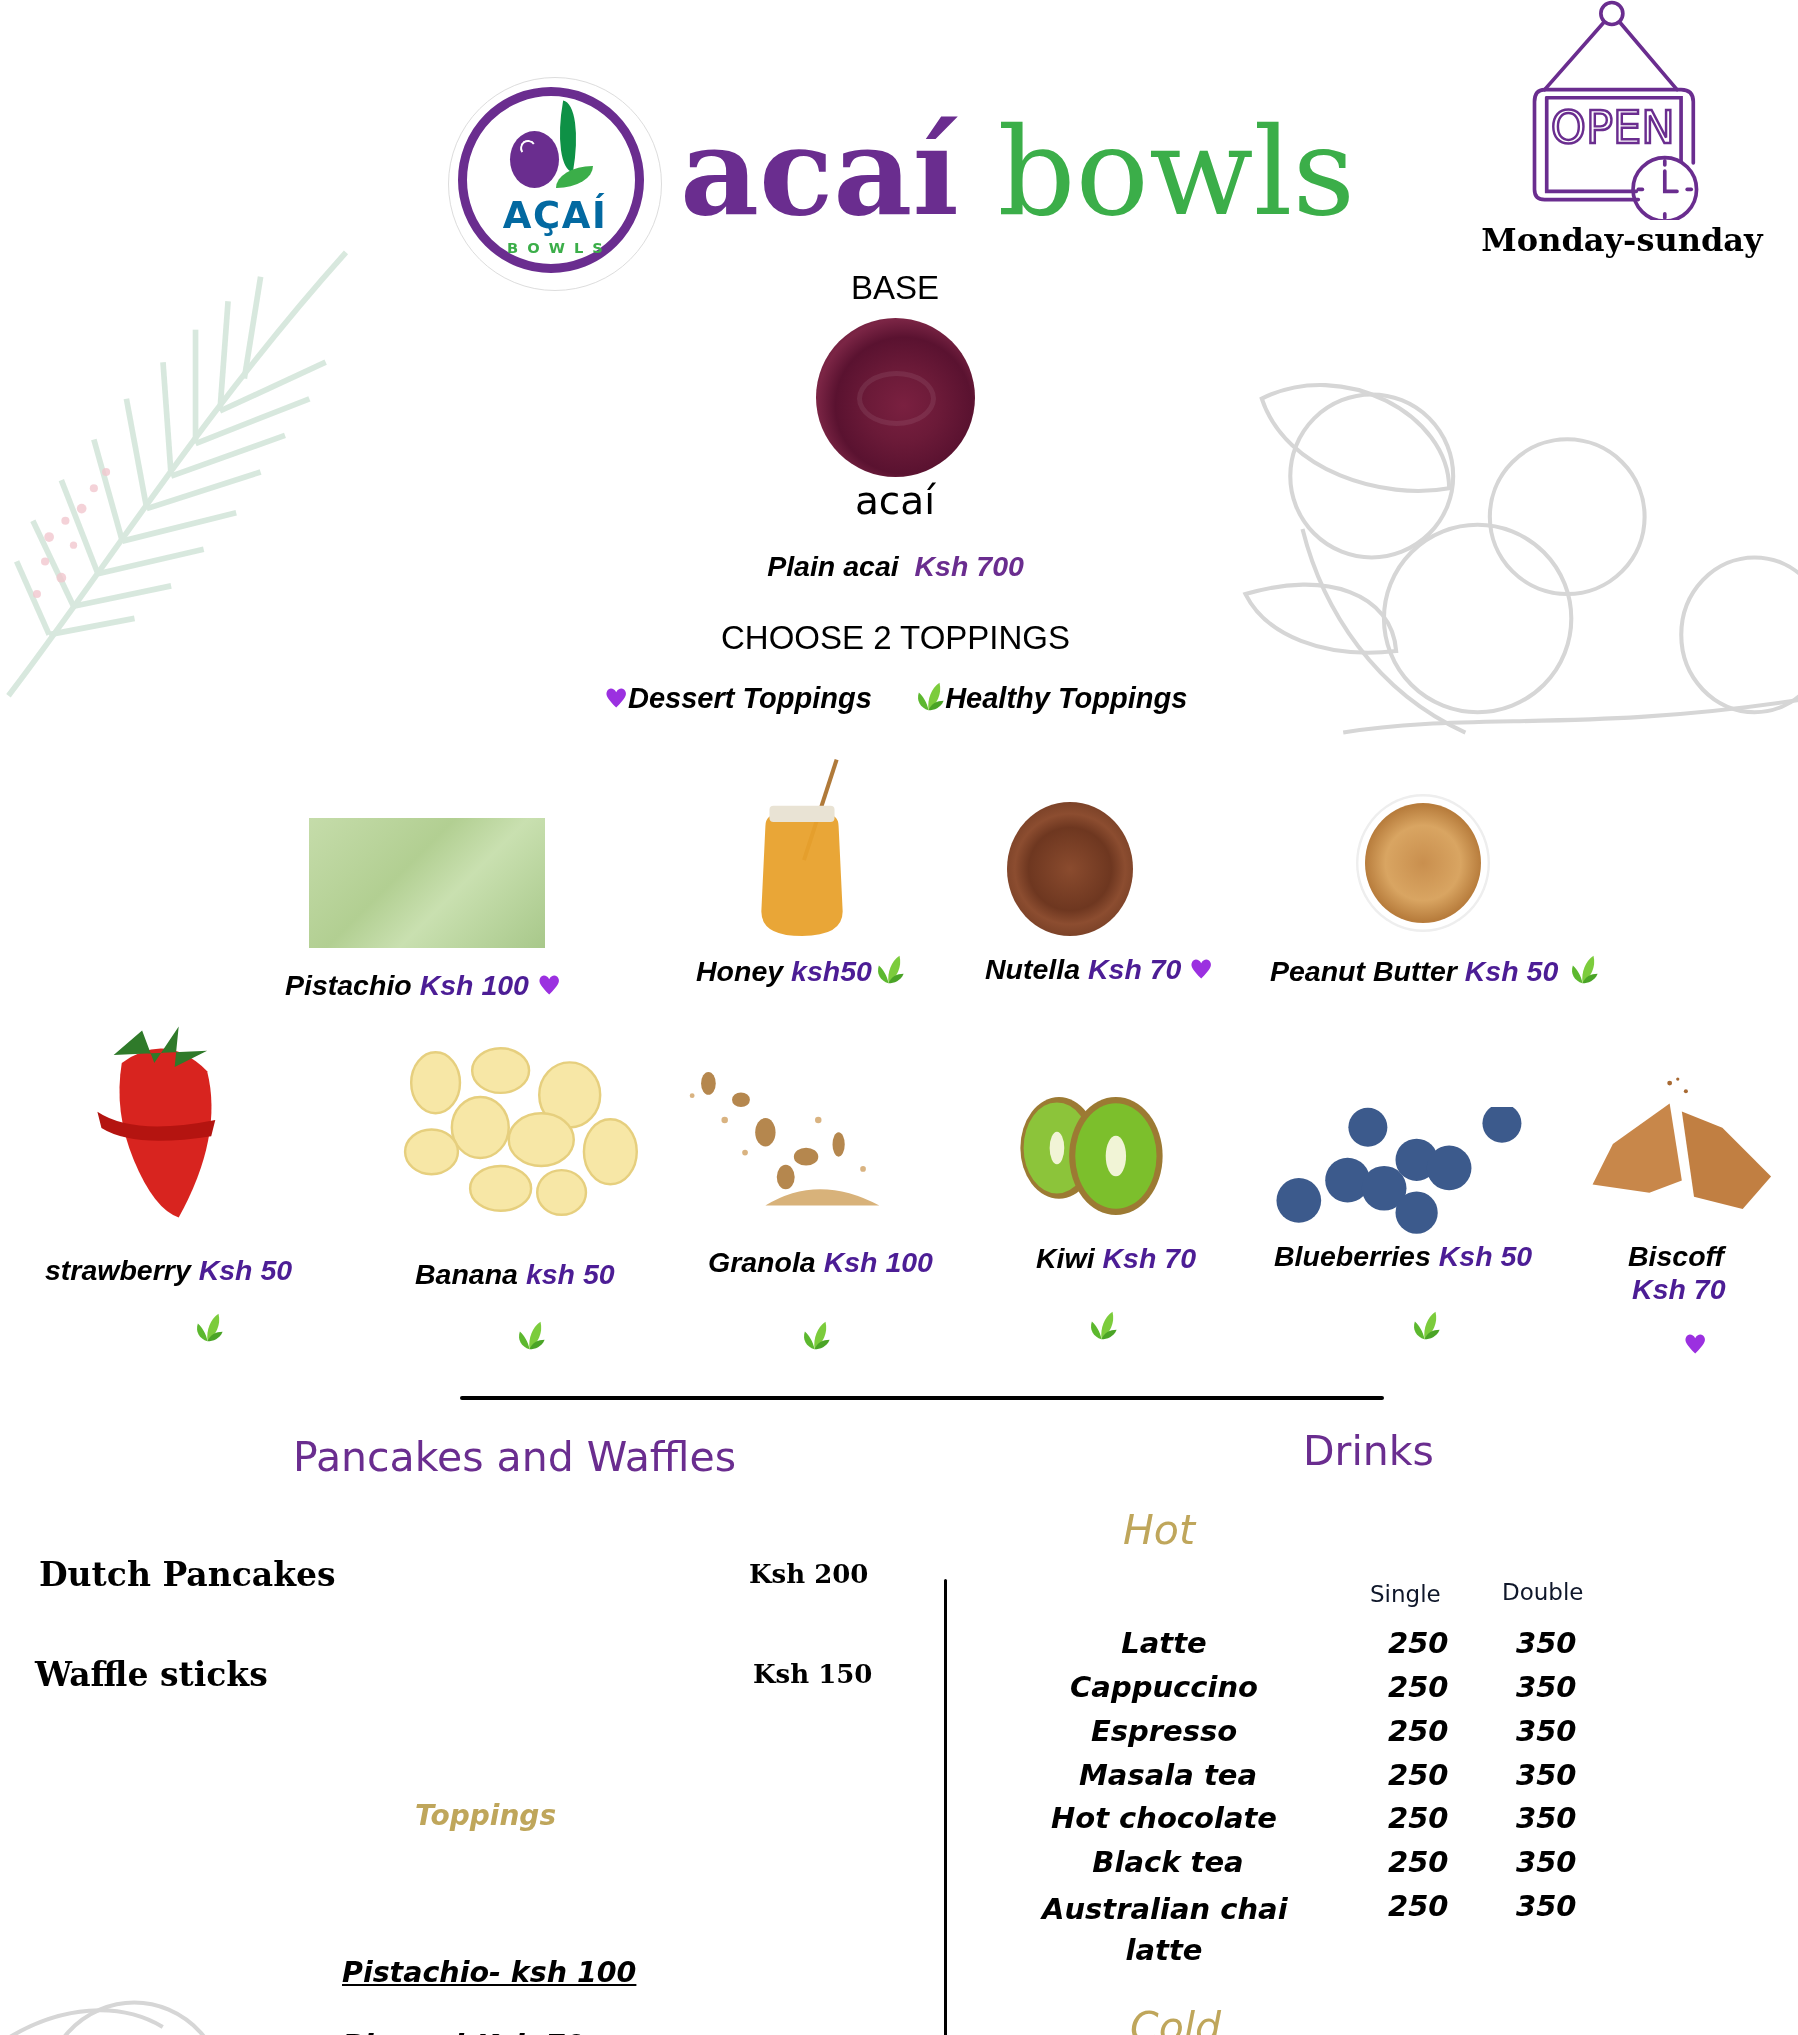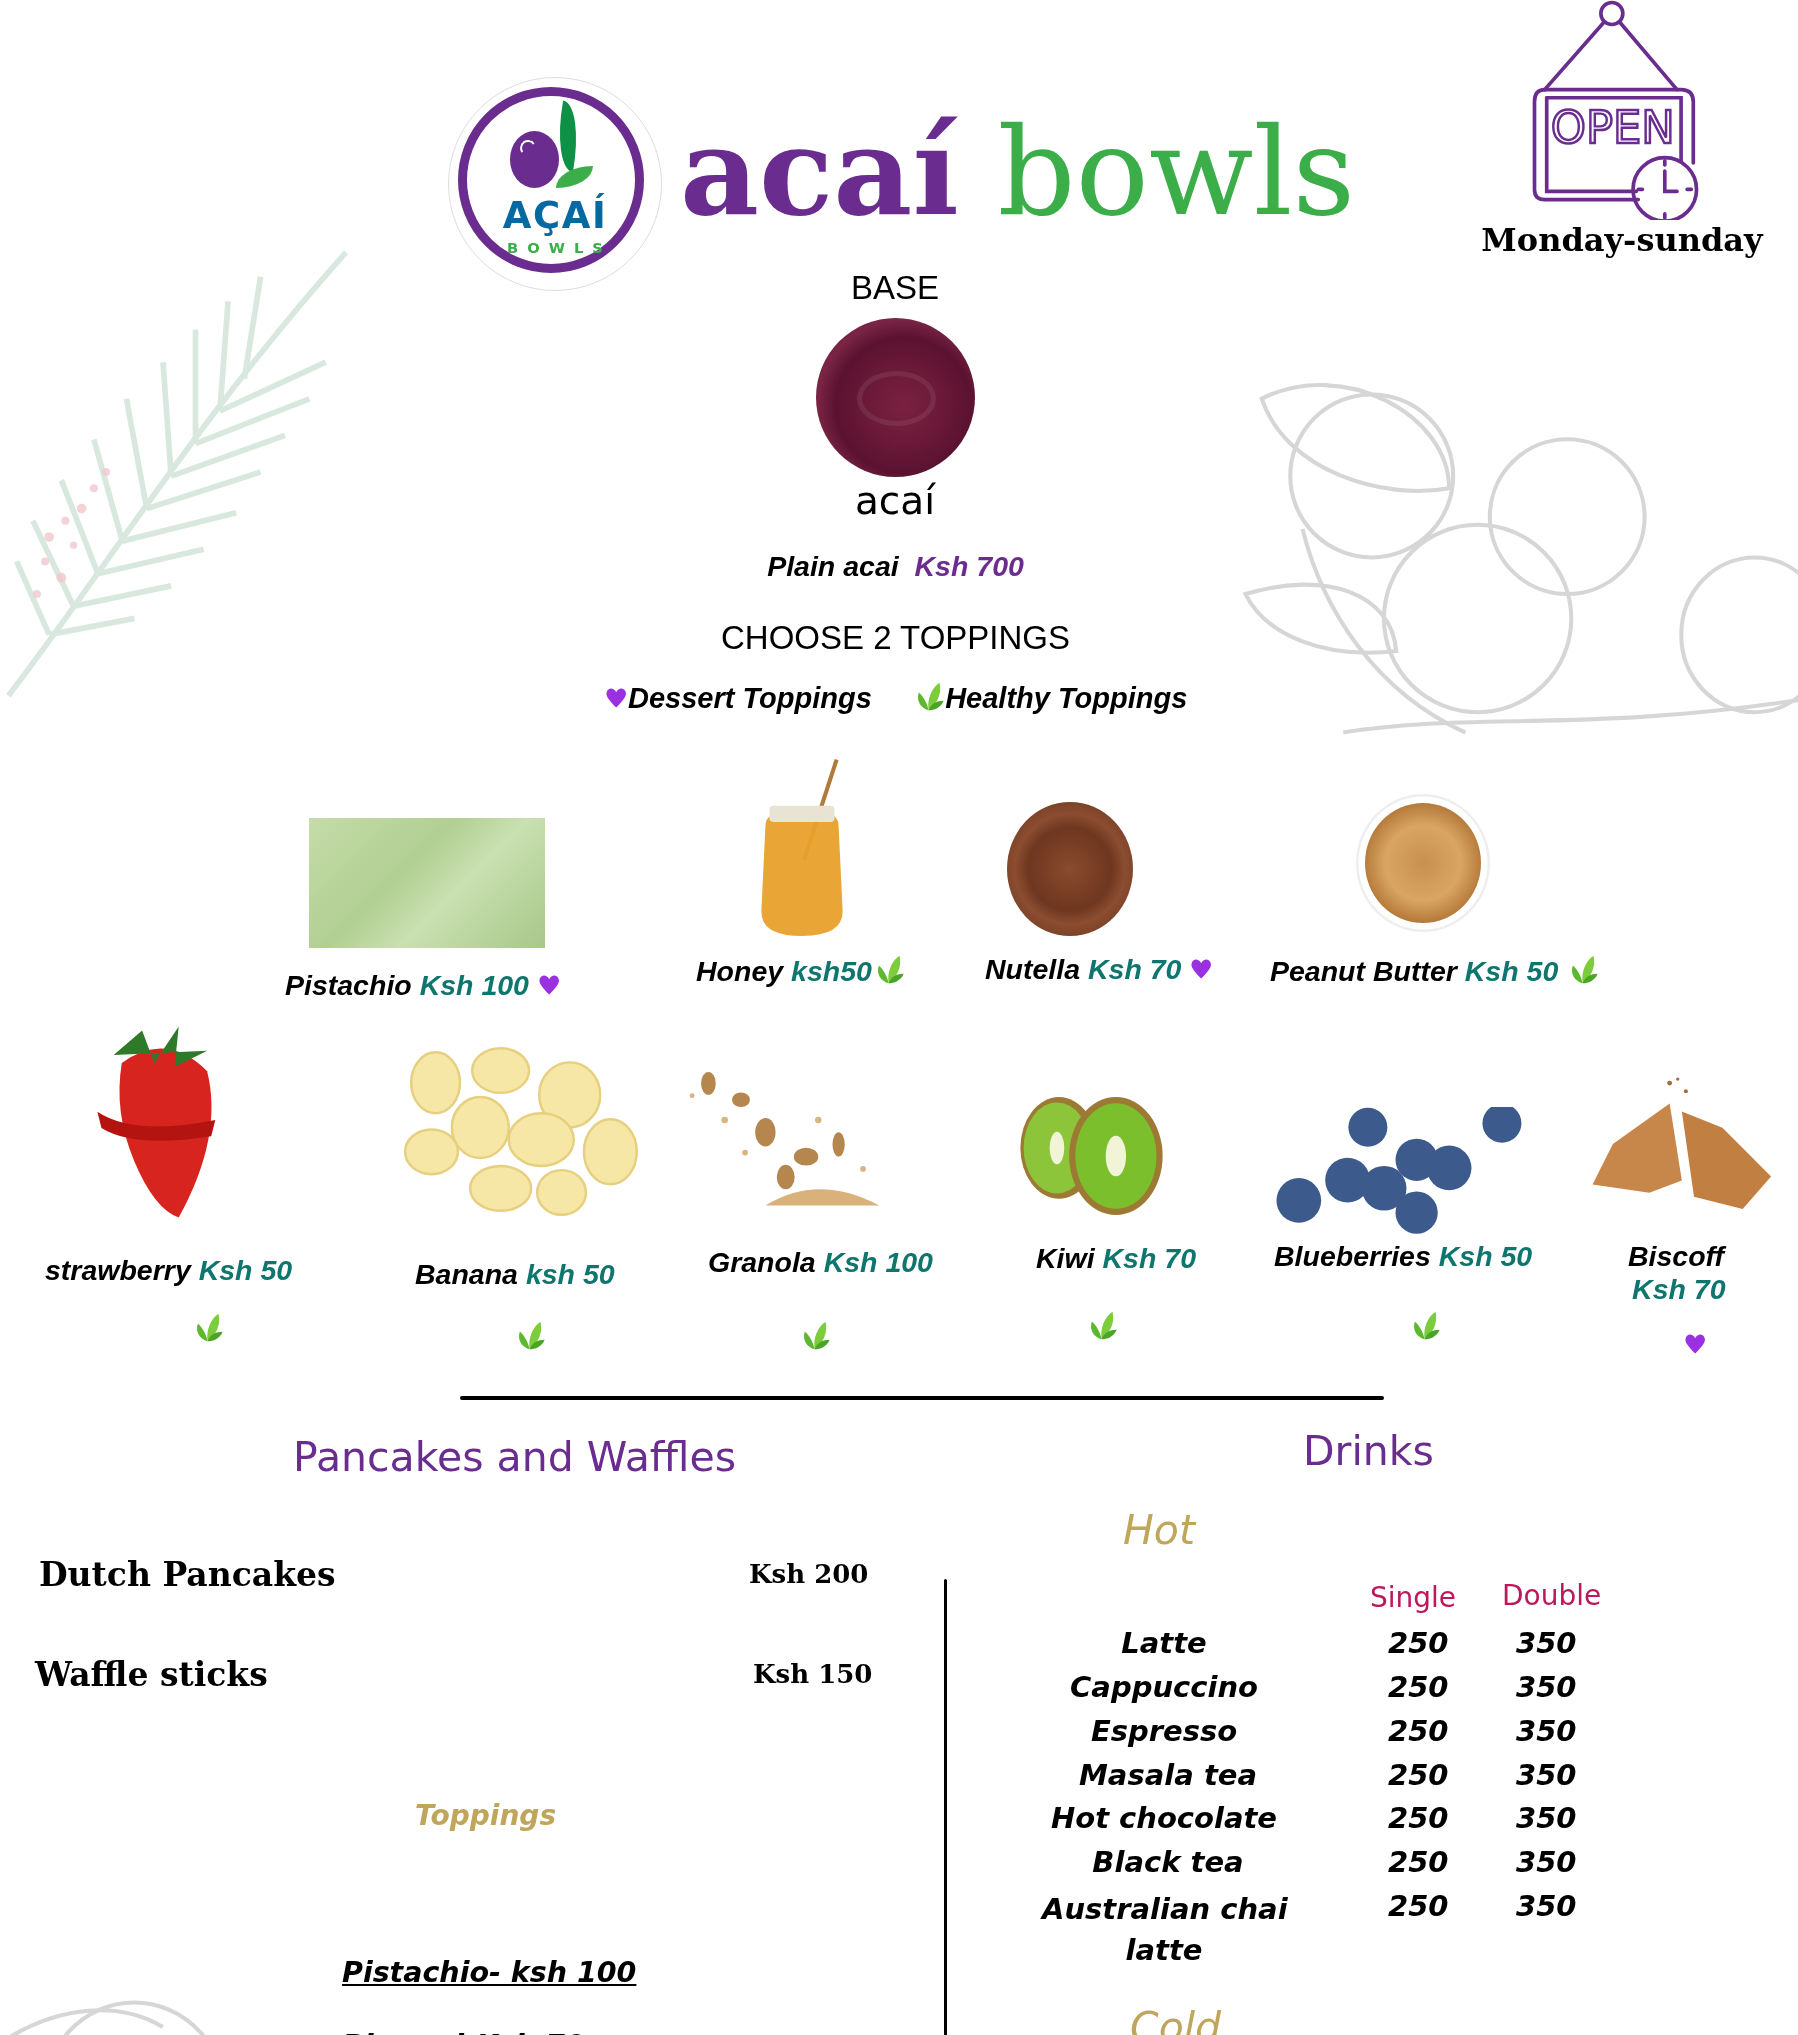--- a/index.html
+++ b/index.html
@@ -39,21 +39,21 @@
   #plain { left:529px; top:550px; width:733px; font-size:28.5px; font-weight:bold; font-style:italic; }
   #choose { left:529px; top:619px; width:733px; font-size:33px; }
   #legend { left:529px; top:680px; width:733px; font-size:29px; font-style:italic; font-weight:bold; }
 
   .heart { display:inline-block; width:24.4px; height:28.5px; vertical-align:-3.3px; position:relative; }
   .heart svg, .leaf svg { width:100%; height:100%; display:block; }
   .leaf { display:inline-block; width:33px; height:33px; vertical-align:-4.9px; }
 
   .topping-img { position:absolute; }
   .tl { position:absolute; font-size:28.5px; font-weight:bold; font-style:italic; white-space:nowrap; }
-  .tl .p { color:#0f766e; }
+  .tl .p { color:#4c1d95; }
   .mark { position:absolute; }
 
   
   #img-pistachio { left:309px; top:818px; width:236px; height:130px; background:linear-gradient(135deg,#c5dcaa,#b2cf92 40%,#c9e0b0 60%,#a8c88a); }
   #img-honey { left:741px; top:757px; width:122px; height:183px; }
   #img-nutella { left:1007px; top:802px; width:126px; height:134px; border-radius:50%; background:radial-gradient(circle at 50% 50%, #8a4b2e, #6e3720 45%, #8c4d30 60%, #5a2c18); }
   #img-pb { left:1356px; top:794px; width:134px; height:138px; border-radius:50%; background:#fff; box-shadow:0 0 0 2.4px #eee inset; }
   #img-pb:after { content:""; position:absolute; left:9px; top:9px; right:9px; bottom:9px; border-radius:50%; background:radial-gradient(circle, #c98f4e, #d9a562 45%, #b77c3c 70%, #d6a060); }
 
   #img-straw { left:73px; top:1014px; width:187px; height:216px; }
@@ -70,21 +70,21 @@
   #pw-title { left:293px; top:1433px; font-size:41px; }
   #drinks-title { left:1303px; top:1427px; font-size:41px; }
 
   .pw-item { font-family:"DejaVu Serif", serif; font-weight:bold; font-size:33px; position:absolute; white-space:nowrap; }
   .pw-price { font-family:"DejaVu Serif", serif; font-weight:bold; font-size:26px; position:absolute; white-space:nowrap; }
 
   #toppings-title { left:415px; top:1799px; font-size:28px; font-weight:bold; font-style:italic; }
   .ptop { position:absolute; left:342px; font-size:28.5px; font-weight:bold; font-style:italic; white-space:nowrap;text-decoration:underline; }
 
   .sub { font-size:41px; font-style:italic; }
-  .colh { position:absolute; font-size:28px; color:#be185d;text-align:center; }
+  .colh { position:absolute; font-size:23px; color:#0f172a;text-align:center; }
   .dn { position:absolute; font-size:29px; font-weight:bold; font-style:italic; white-space:nowrap; text-align:center; }
   .dp { position:absolute; font-size:29px; font-weight:bold; font-style:italic; white-space:nowrap; }
 </style>
 </head>
 <body>
 
 <svg class="deco" style="left:0;top:228px;" width="387" height="488" viewBox="0 0 950 1200">
   <g stroke="#cfe3d6" stroke-width="14" fill="none" opacity="0.8">
     <path d="M20 1150 C 250 850, 500 450, 850 60"></path>
     <path d="M120 1000 L 40 820"></path>

